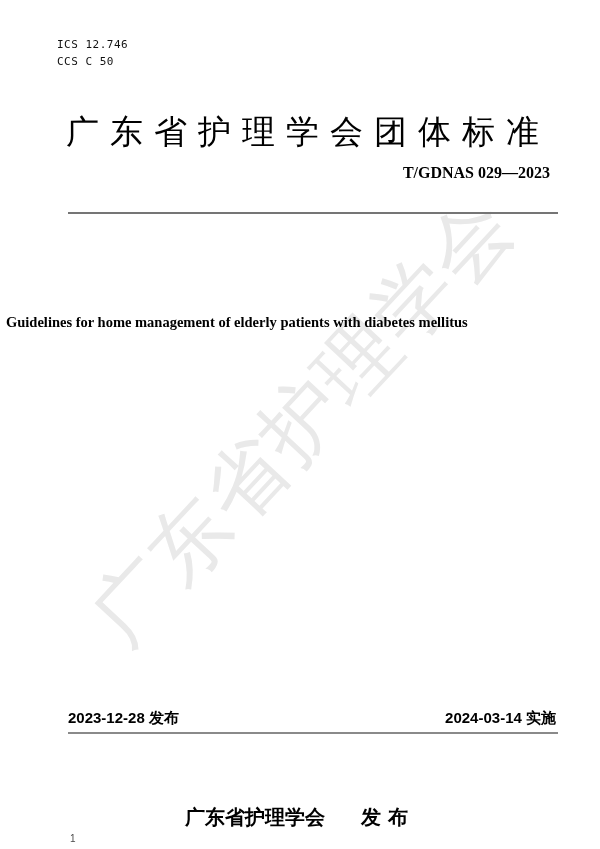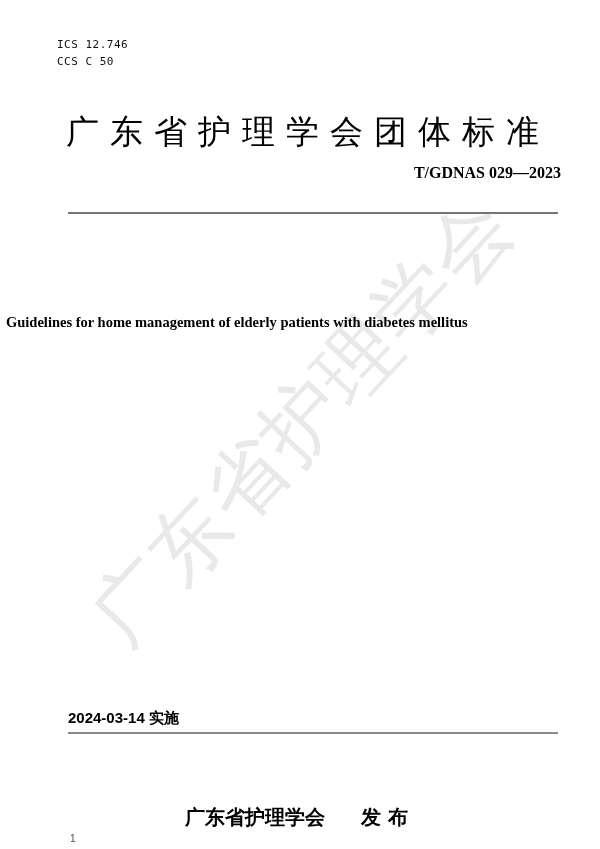--- a/index.html
+++ b/index.html
@@ -47,21 +47,21 @@
     top: 110px;
     font-size: 33px;
     font-weight: 500;
     letter-spacing: 11px;
     text-indent: 11px;
     text-align: left;
     white-space: nowrap;
     color: #000;
   }
   .std-number {
-    right: 39px;
+    right: 50px;
     top: 164px;
     font-family: "Liberation Serif", serif;
     font-weight: bold;
     font-size: 16px;
     color: #000;
   }
   .rule {
     left: 68px;
     width: 490px;
     height: 2px;
@@ -139,20 +139,21 @@
   <div class="layer org-title">广东省护理学会团体标准</div>
 
   <div class="layer std-number">T/GDNAS 029—2023</div>
 
   <div class="layer rule rule-top"></div>
 
 
   <h2 class="layer title-en">Guidelines for home management of elderly patients with diabetes mellitus</h2>
 
   <div class="layer date-row">
+    <span>2023-12-28 发布</span>
     <span>2024-03-14 实施</span>
   </div>
 
   <div class="layer rule rule-bottom"></div>
 
   <div class="layer publisher-row">
     <span>广东省护理学会</span>
     <span class="publish-label">发布</span>
   </div>
 

